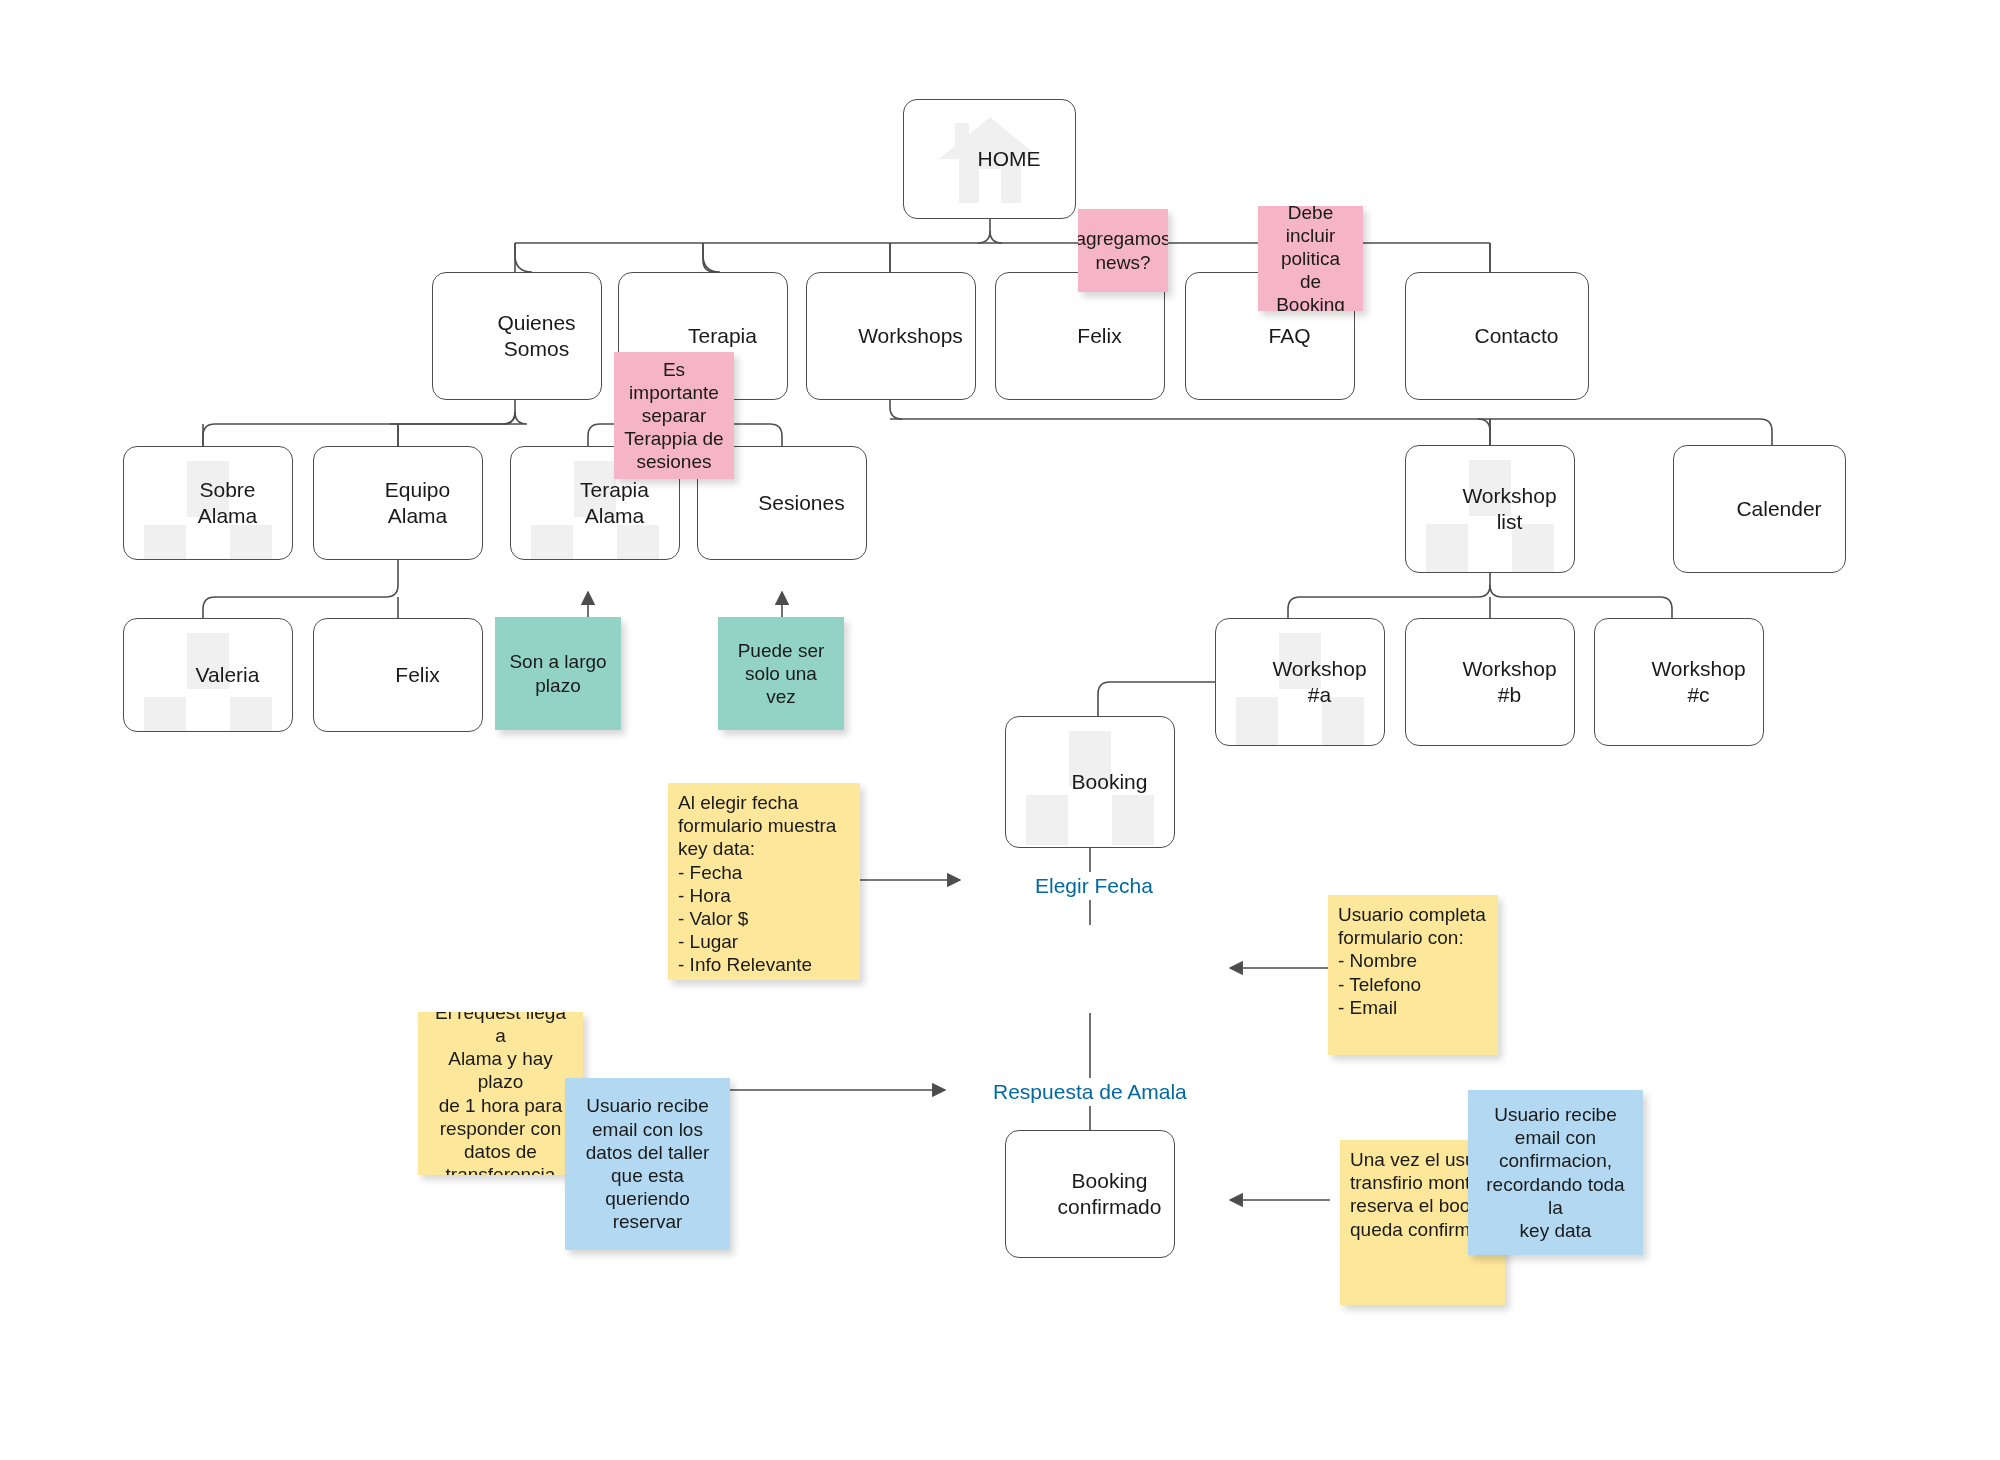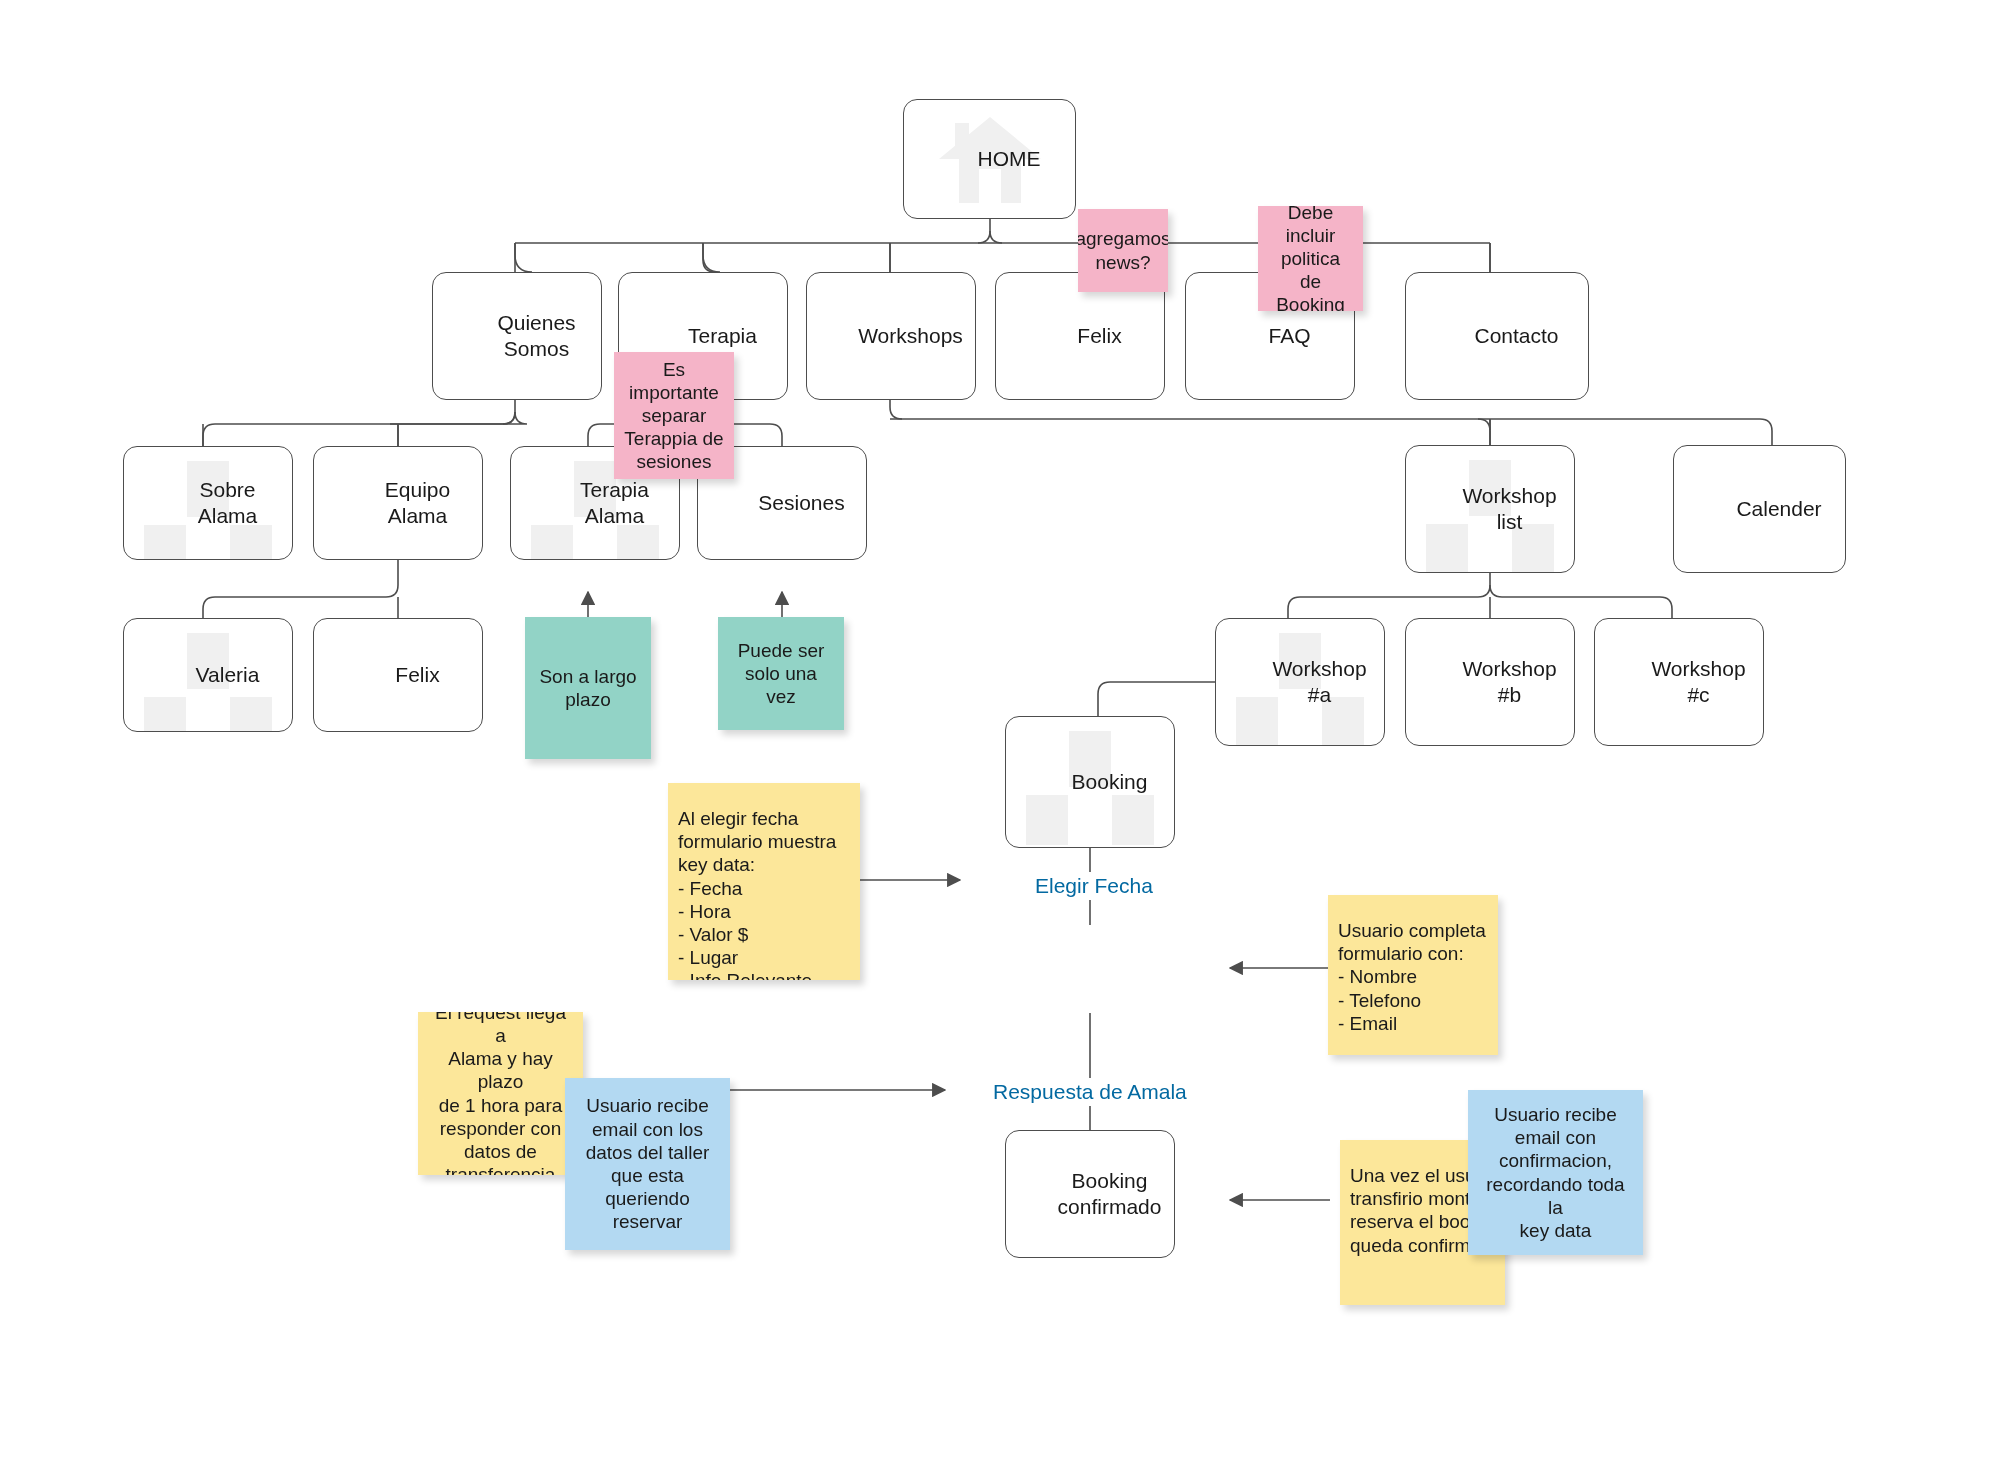--- a/index.html
+++ b/index.html
@@ -66,21 +66,21 @@
     position: absolute;
     z-index: 1;
     left: 50%;
     top: 50%;
     transform: translate(-50%, -50%);
     pointer-events: none;
   }
   .note {
     position: absolute;
     box-sizing: border-box;
-    padding: 24px 10px;
+    padding: 8px 10px;
     font-size: 19px;
     line-height: 1.22;
     color: #1a1a1a;
     white-space: pre-line;
     box-shadow: 4px 5px 7px rgba(0,0,0,0.16);
     display: flex;
     align-items: center;
     justify-content: center;
     text-align: center;
     overflow: hidden;
@@ -312,21 +312,21 @@
 incluir
 politica de
 Booking</div>
 
   <div class="note" style="left:614px; top:352px; width:120px; height:127px; background:#f5b4c8; z-index:6;">Es
 importante
 separar
 Terappia de
 sesiones</div>
 
-  <div class="note" style="left:525px; top:617px; width:126px; height:142px; background:#92d3c6; z-index:6;">Son a largo
+  <div class="note" style="left:495px; top:617px; width:126px; height:113px; background:#92d3c6; z-index:6;">Son a largo
 plazo</div>
 
   <div class="note" style="left:718px; top:617px; width:126px; height:113px; background:#92d3c6; z-index:6;">Puede ser
 solo una vez</div>
 
   <div class="note left-align" style="left:668px; top:783px; width:192px; height:197px; background:#fce79a; z-index:6;">Al elegir fecha
 formulario muestra
 key data:
 - Fecha
 - Hora

